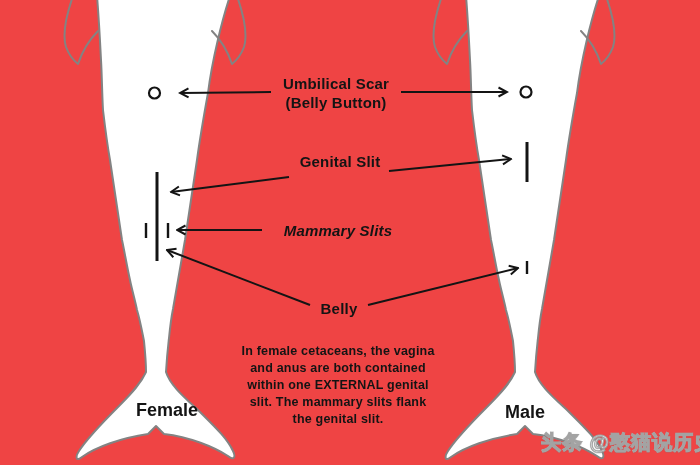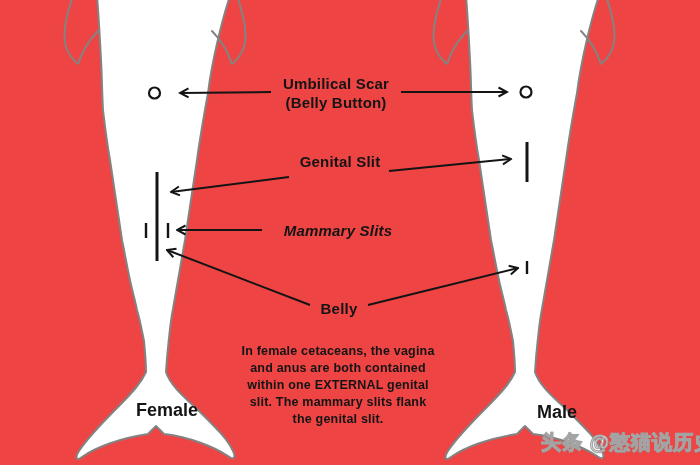--- a/index.html
+++ b/index.html
@@ -96,21 +96,21 @@
 (Belly Button)</div>
 
   <div class="label lbl-anno" style="left:340px;top:152px;">Genital Slit</div>
 
   <div class="label lbl-anno" style="left:338px;top:221px;font-style:italic;">Mammary Slits</div>
 
   <div class="label lbl-anno" style="left:339px;top:299px;">Belly</div>
 
   <div class="label lbl-sex" style="left:155px;top:400px;margin-left:12px;">Female</div>
 
-  <div class="label lbl-sex" style="left:525px;top:402px;margin-left:32px;">Male</div>
+  <div class="label lbl-sex" style="left:525px;top:402px;">Male</div>
 
   <div class="label note" style="left:338px;top:343px;width:270px;">In female cetaceans, the vagina
 and anus are both contained
 within one EXTERNAL genital
 slit.  The mammary slits flank
 the genital slit.</div>
 
   <div class="watermark">头条 @憨猫说历史</div>
 
 </div>

